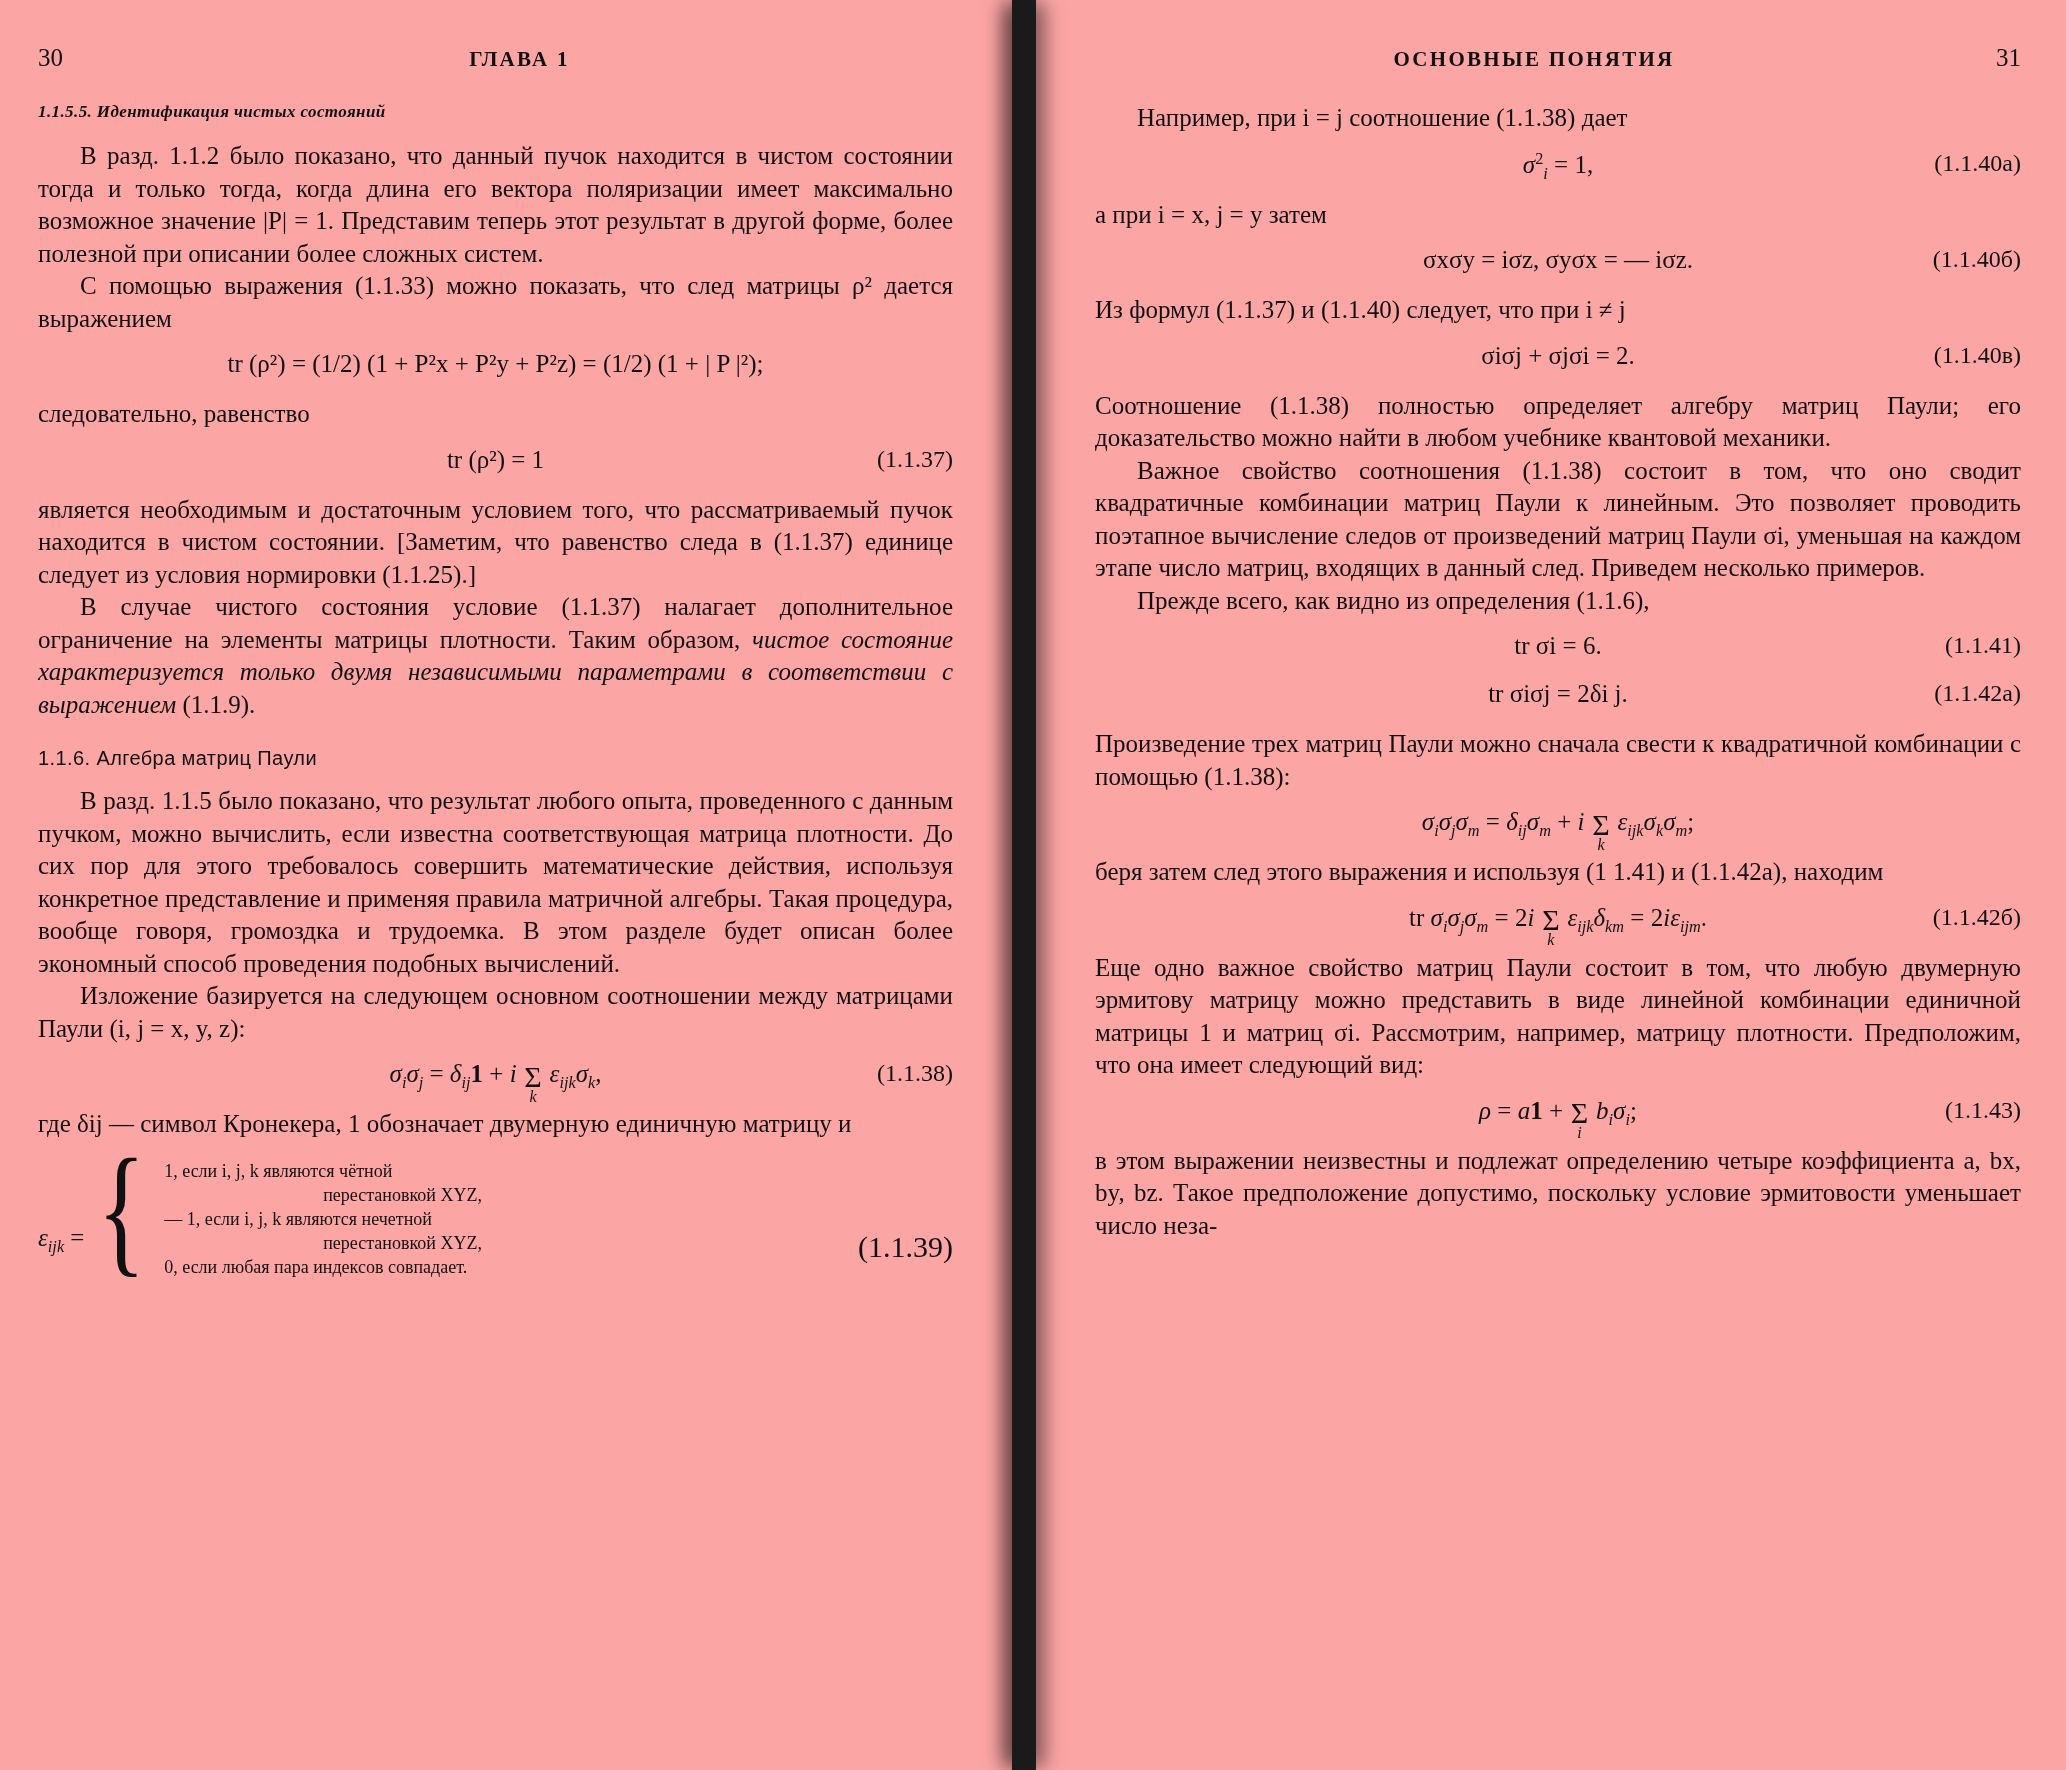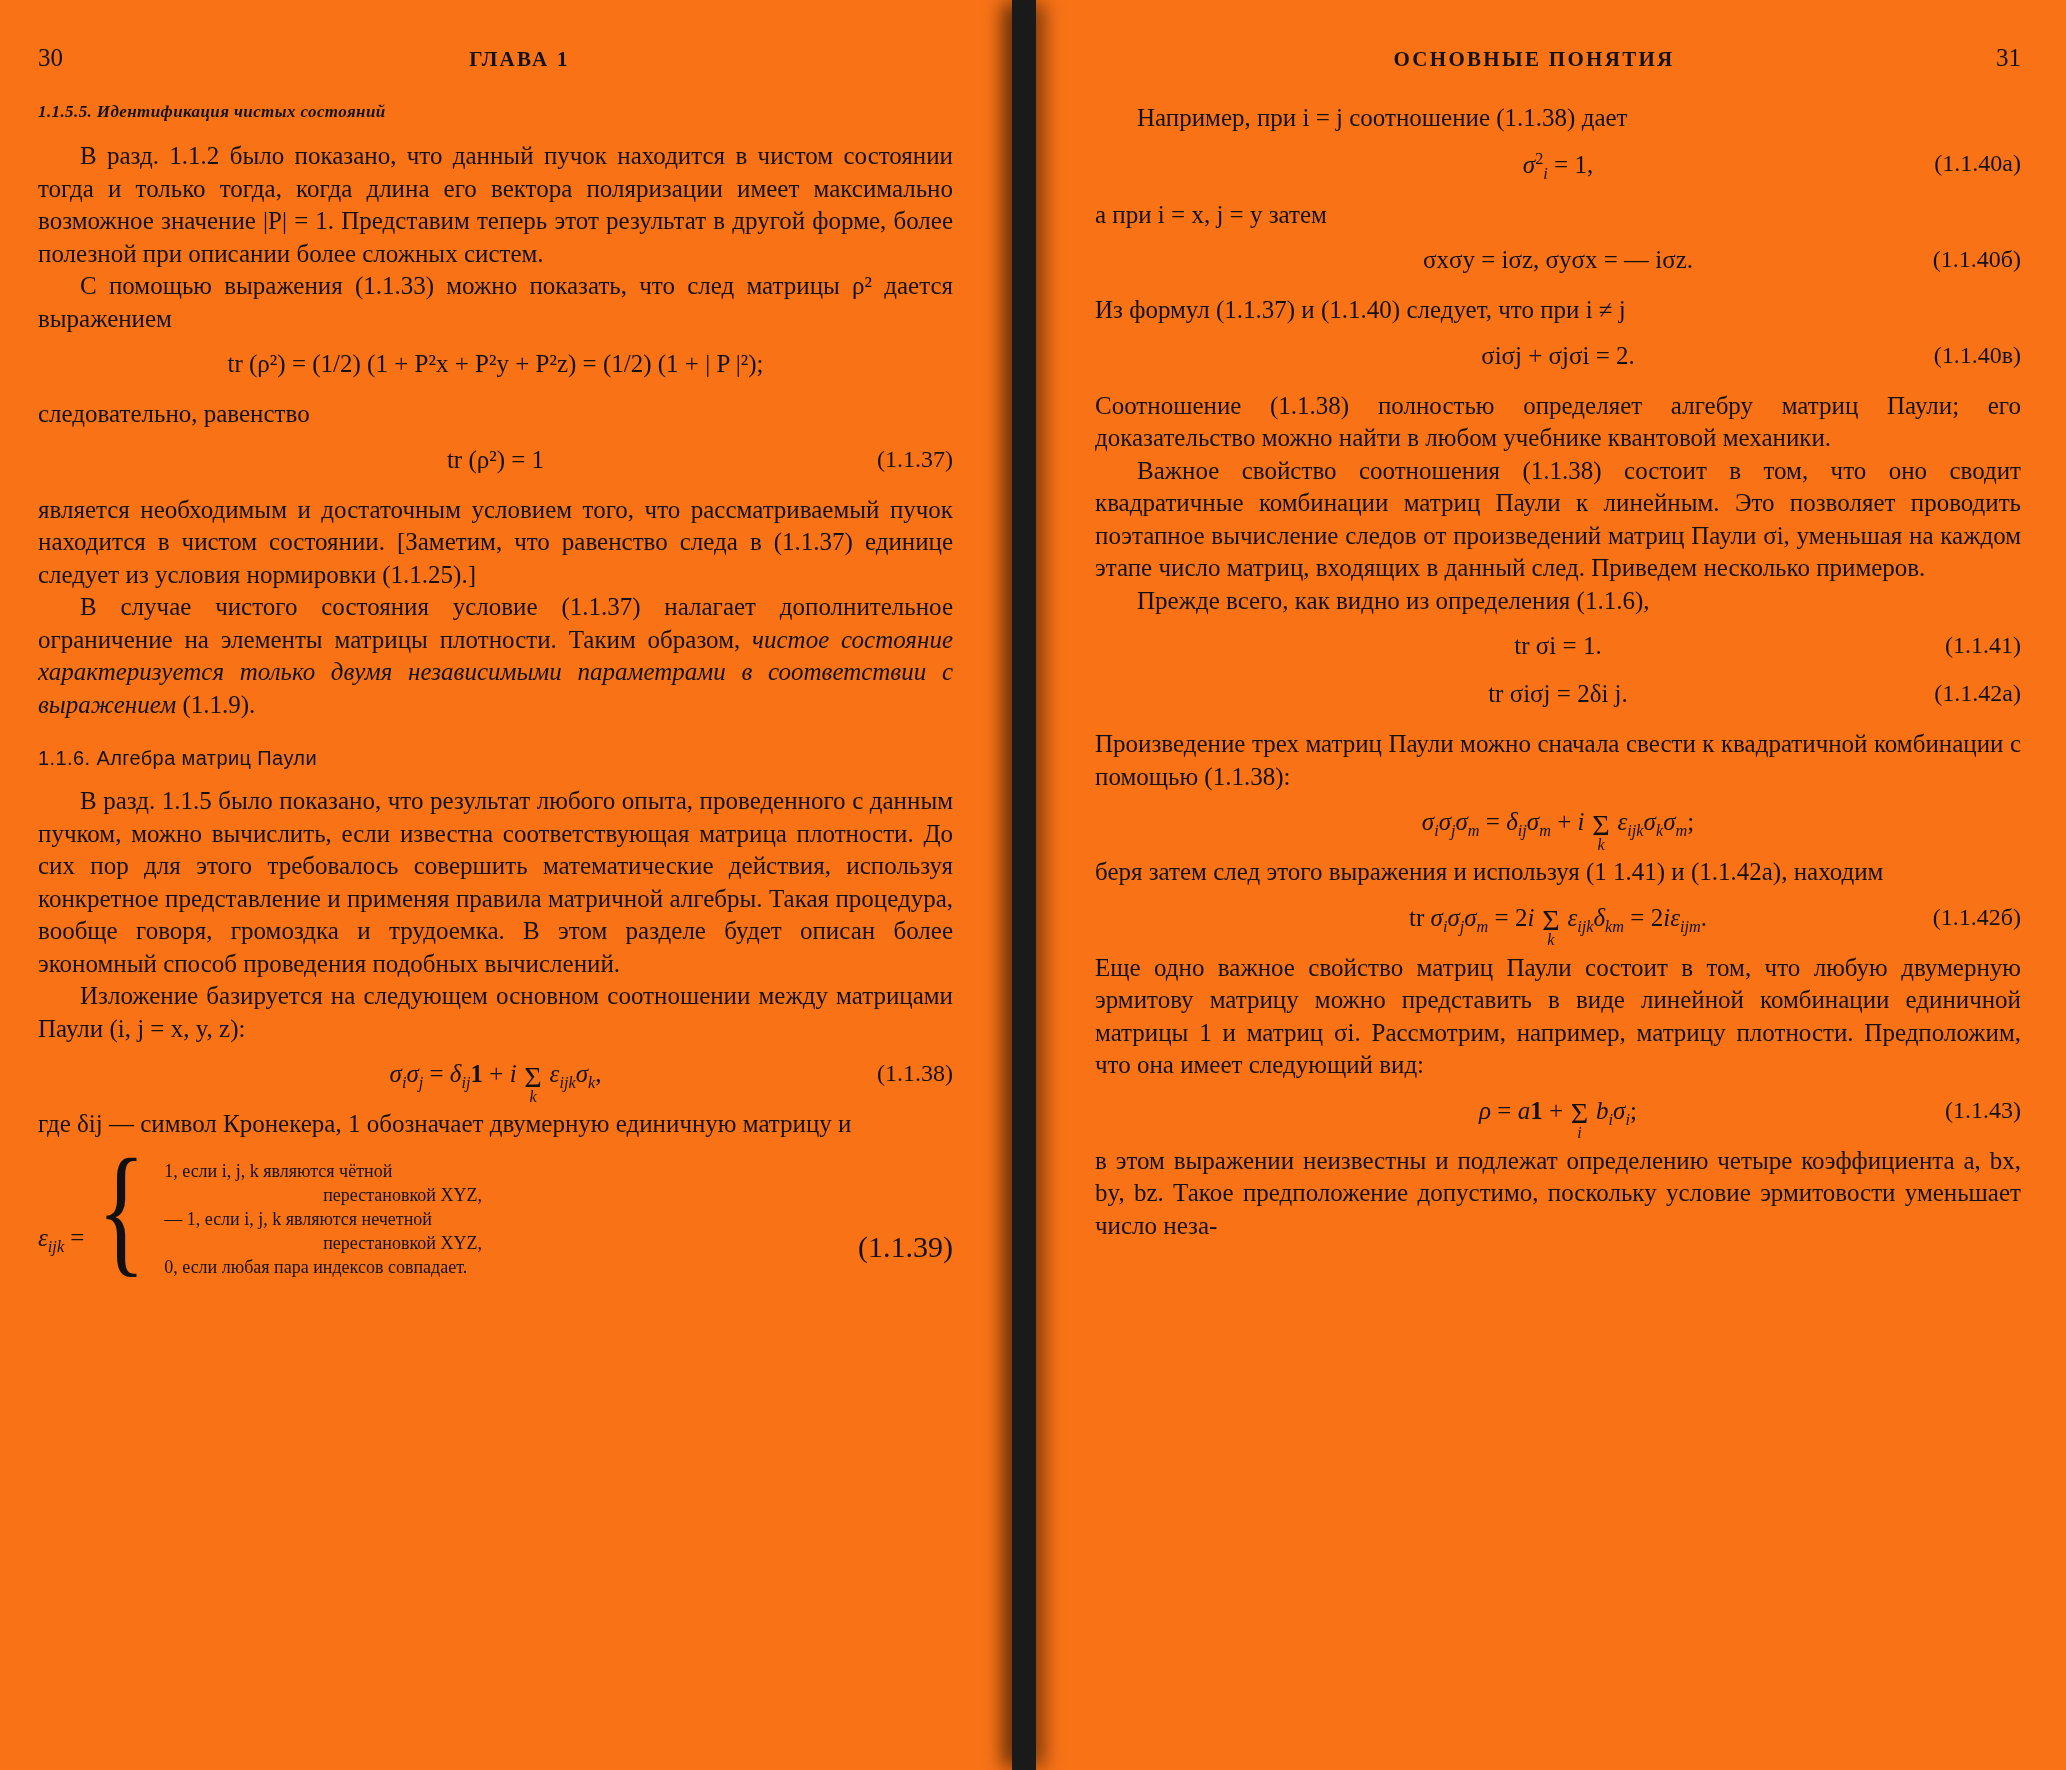--- a/index.html
+++ b/index.html
@@ -11,21 +11,21 @@
     width: 2066px;
     height: 1770px;
     font-family: "Liberation Serif", serif;
     color: #111111;
     overflow: hidden;
   }
   .page {
     position: relative;
     width: 2066px;
     height: 1770px;
-    background: #f97316;
+    background: #fca5a5;
   }
   
   .gutter {
     position: absolute;
     top: 0;
     left: 1012px;
     width: 24px;
     height: 1770px;
     background: #1a1a1a;
     box-shadow: -10.6px 0 19.7px -3px rgba(0,0,0,0.75),
@@ -292,21 +292,21 @@
 
     <p class="ind">
       <span>Важное свойство соотношения (1.1.38) состоит в том, что оно сводит квадратичные комбинации матриц Паули к линейным. Это позволяет проводить поэтапное вычисление следов от произведений матриц Паули σi, уменьшая на каждом этапе число матриц, входящих в данный след. Приведем несколько примеров.</span>
     </p>
 
     <p class="ind">
       <span>Прежде всего, как видно из определения (1.1.6),</span>
     </p>
 
     <div class="eq">
-      <span class="body">tr σi = 1.</span>
+      <span class="body">tr σi = 6.</span>
       <span class="tag">(1.1.41)</span>
     </div>
 
 
     <div class="eq">
       <span class="body">tr σiσj = 2δi j.</span>
       <span class="tag">(1.1.42а)</span>
     </div>
 
     <p>

